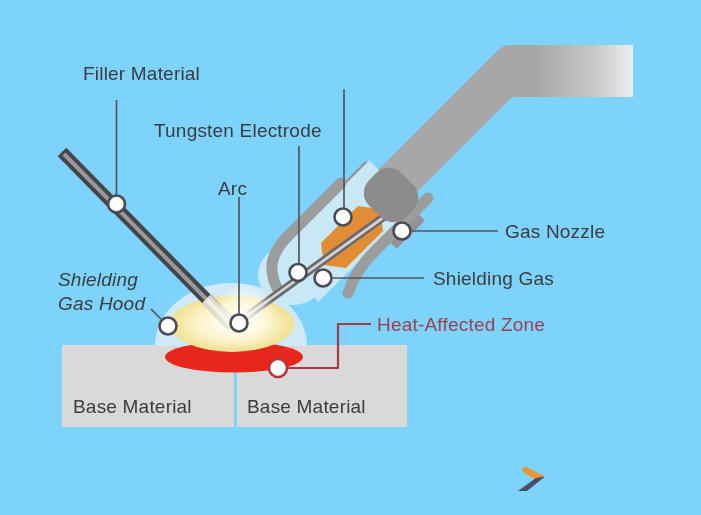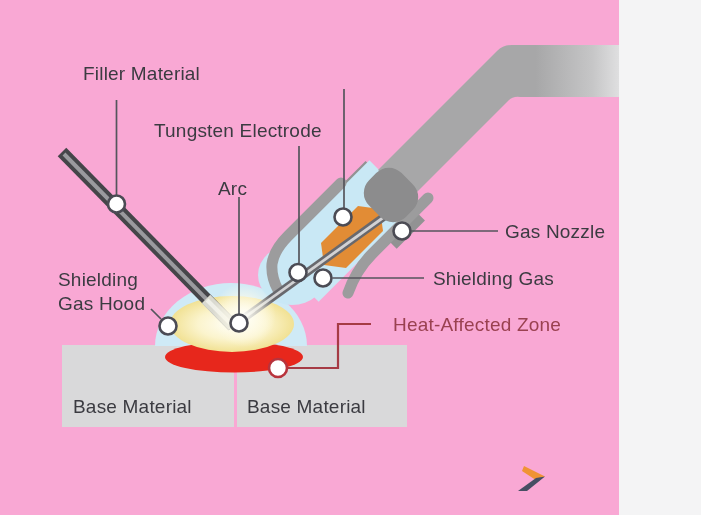--- a/index.html
+++ b/index.html
@@ -1,26 +1,26 @@
 <!DOCTYPE html>
 <html><head>
 <meta charset="utf-8">
 <style>
   html,body{margin:0;padding:0;background:#f4f4f5;}
   #stage{
-    position:relative;width:619px;height:515px;background:#f9a8d4;
+    position:relative;width:701px;height:515px;background:#7dd3fc;
     font-family:"Liberation Sans", sans-serif;overflow:hidden;
   }
   #art{position:absolute;left:0;top:0;}
   .lbl{
     position:absolute;font-size:19px;line-height:1.25;letter-spacing:.2px;
     color:#3b3b41;white-space:nowrap;
   }
   .lbl-wrap{white-space:normal;width:106px;line-height:24px;}
-  .lbl-haz{color:#9a4150;margin-left:16px;}
+  .lbl-haz{color:#9a4150;}
   .logo-text{
     position:absolute;left:547px;top:461px;font-size:27px;font-weight:bold;
     letter-spacing:-0.5px;color:#4b5267;white-space:nowrap;
   }
 </style>
 </head>
 <body>
 
 <div id="stage">
 
@@ -101,18 +101,18 @@
       <path d="M 524 466 L 545 476.5 L 535 479.5 L 522 471 Z" fill="#f09334"></path>
       <path d="M 545 476.5 L 527 491 L 518 491 L 536 478 Z" fill="#464e63"></path>
     </g>
   </svg>
 
   <div class="lbl" style="left:83px;top:62px;">Filler Material</div>
   <div class="lbl" style="left:154px;top:119px;">Tungsten Electrode</div>
   <div class="lbl" style="left:218px;top:168px;margin-top:9px;">Arc</div>
   <div class="lbl" style="left:505px;top:220px;text-align:center;">Gas Nozzle</div>
   <div class="lbl" style="left:433px;top:267px;">Shielding Gas</div>
-  <div class="lbl lbl-wrap" style="left:58px;top:268px;">Shielding Gas Hood</div>
+  <div class="lbl lbl-wrap" style="left:58px;top:268px;font-style:italic;">Shielding Gas Hood</div>
   <div class="lbl lbl-haz" style="left:377px;top:313px;">Heat-Affected Zone</div>
   <div class="lbl" style="left:73px;top:395px;">Base Material</div>
   <div class="lbl" style="left:247px;top:395px;">Base Material</div>
 
 </div>
 
 </body></html>

